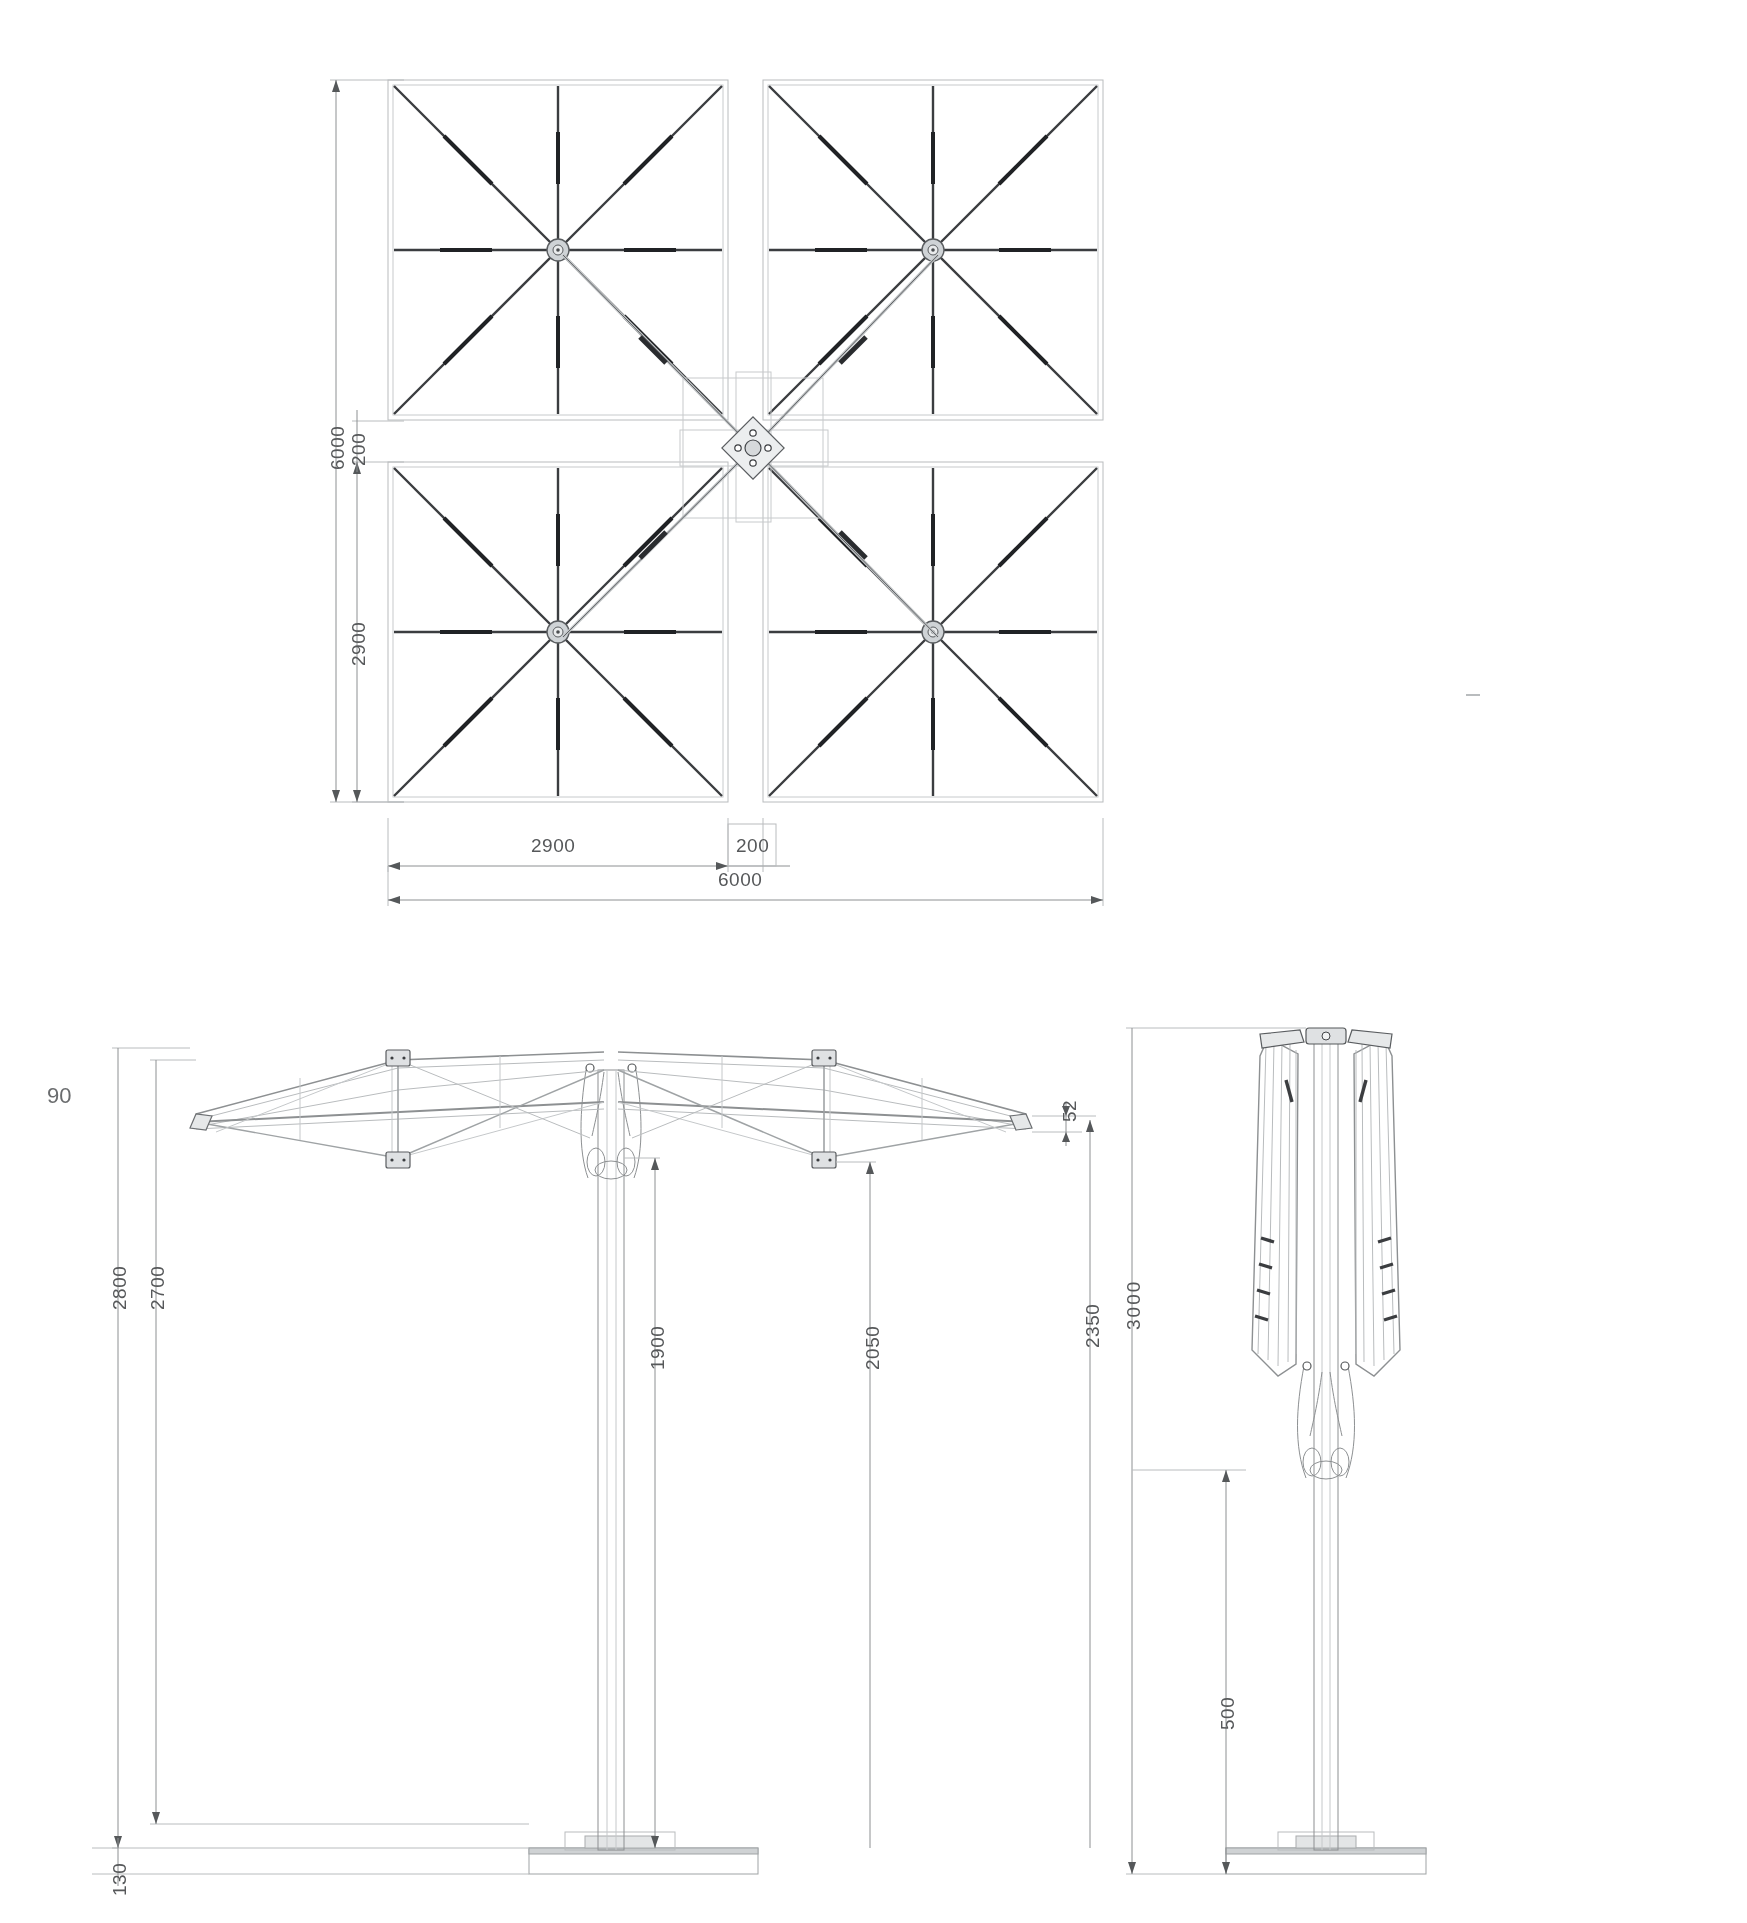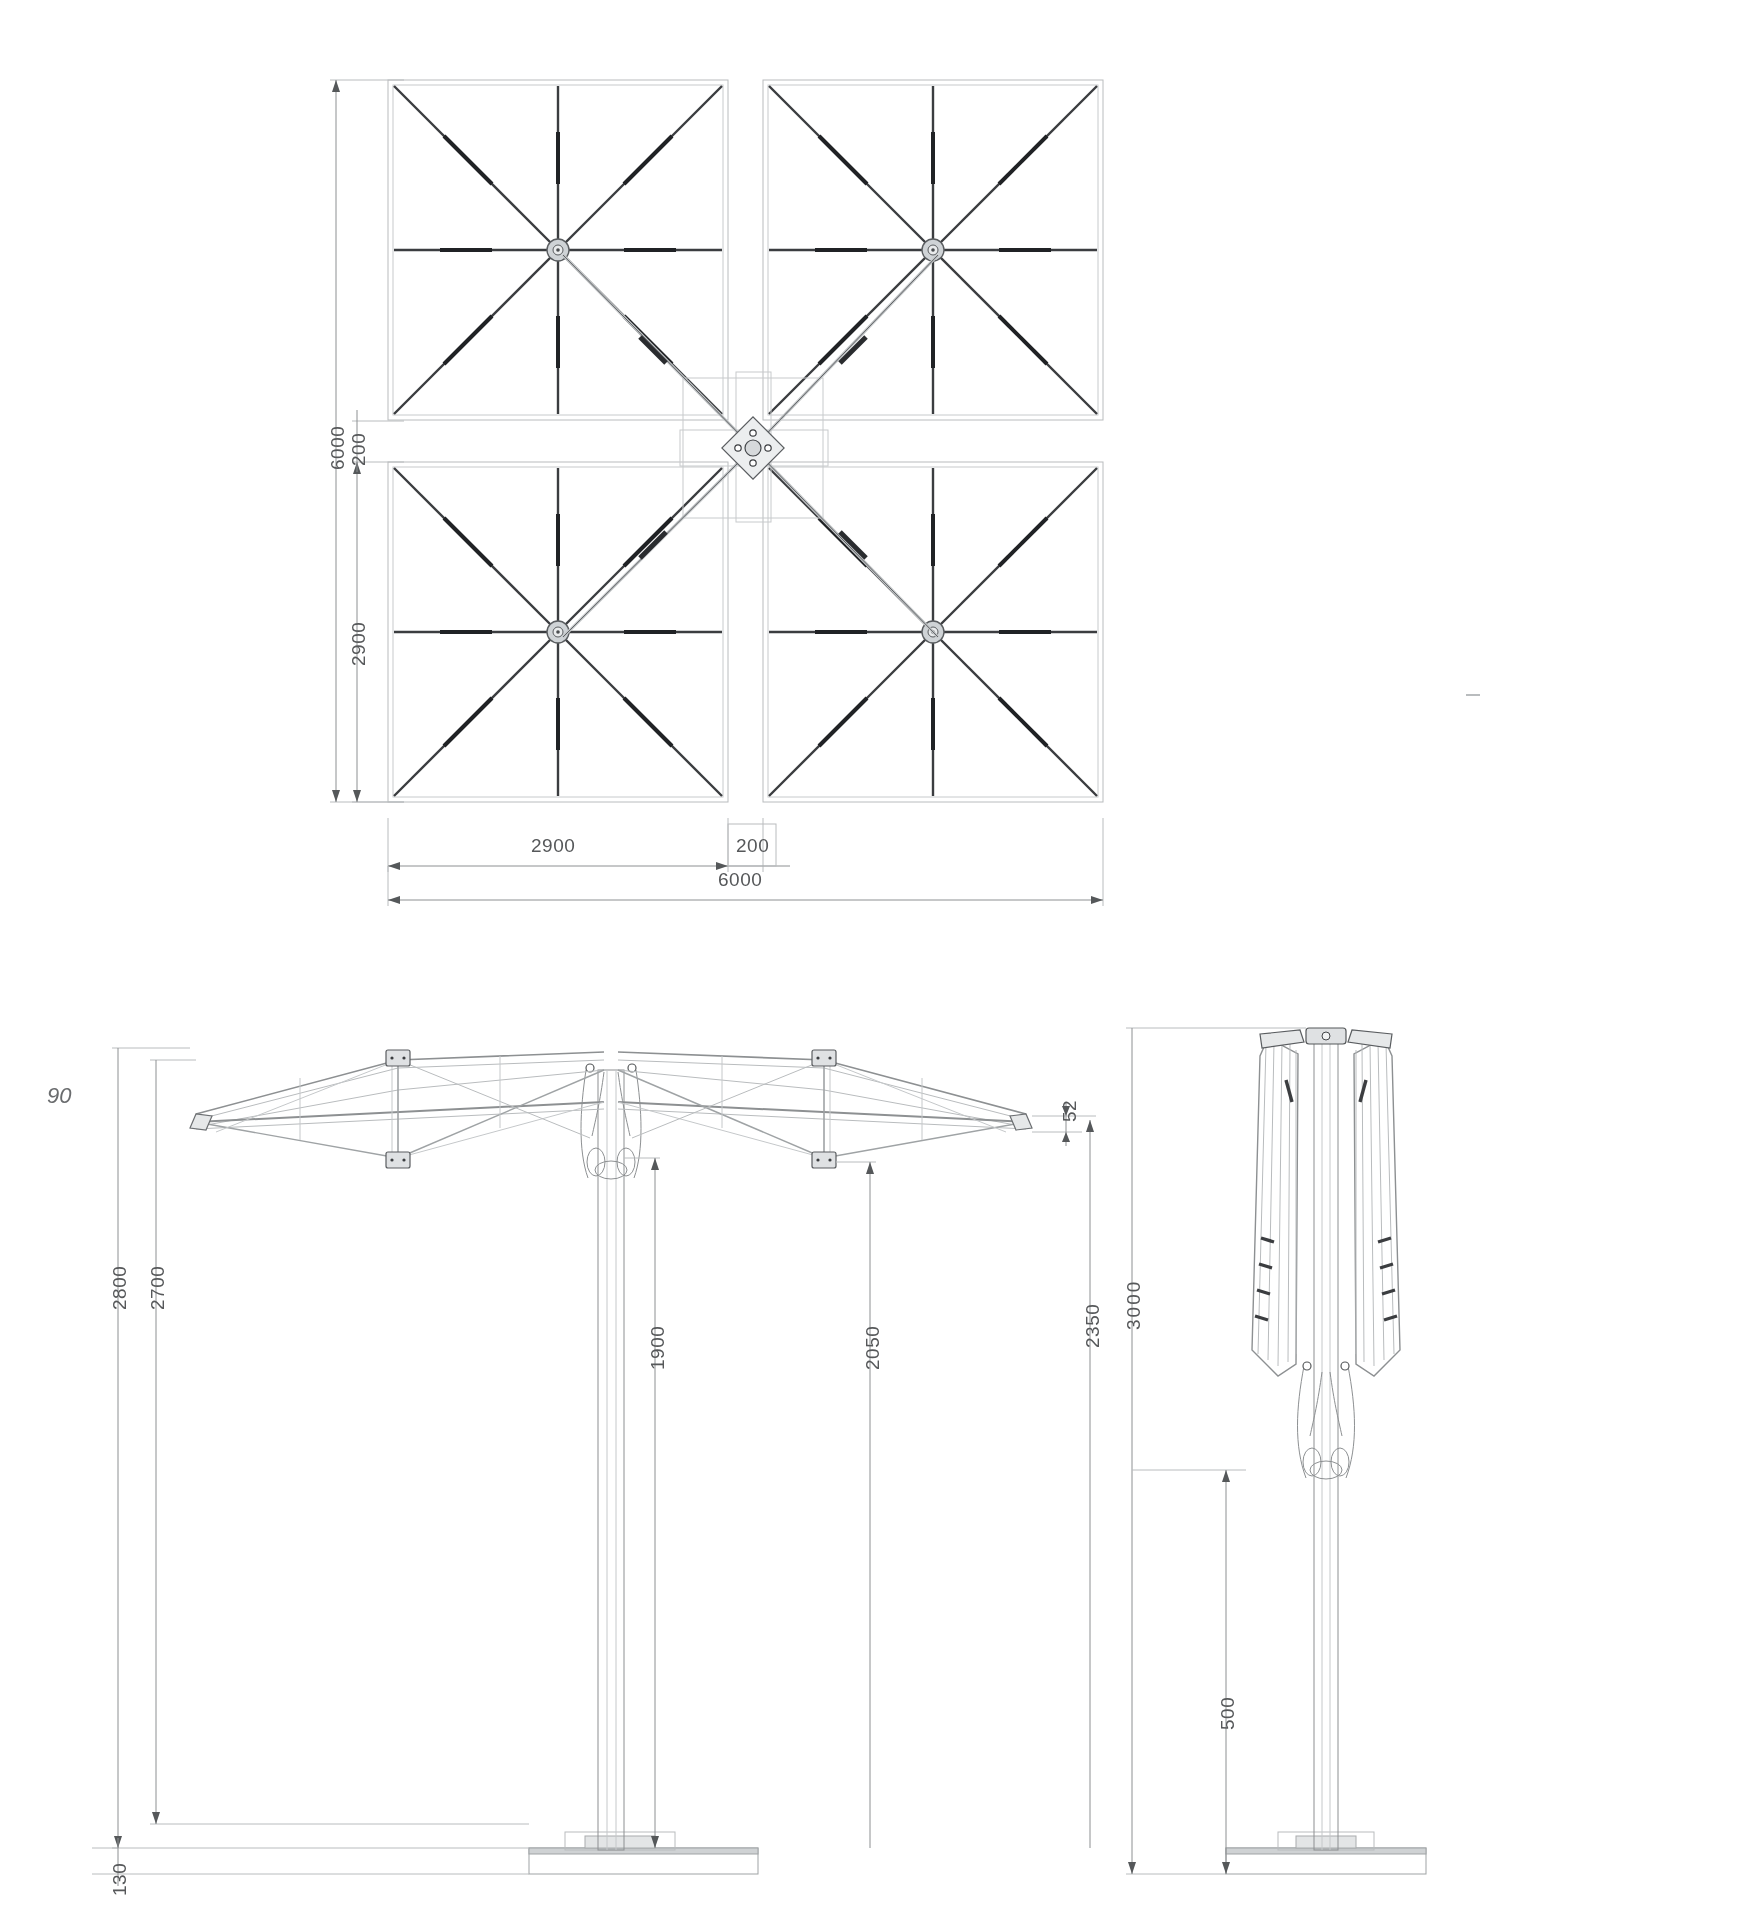--- a/index.html
+++ b/index.html
@@ -22,21 +22,20 @@
     color: #56585a;
     letter-spacing: 0.5px;
     white-space: nowrap;
     line-height: 1;
   }
   .dim.vert  { transform: rotate(-90deg); transform-origin: 0 0; }
   .pagenum {
     position:absolute; left:47px; top:1083px;
     font-size: 22px; color:#6a6c6e;
     font-family:"Liberation Sans", sans-serif;
-    font-style:italic;
   }
 
   svg { position:absolute; left:0; top:0; overflow:visible; }
   .vwrap { position:absolute; }
 </style>
 </head>
 <body>
 
 <div class="sheet">
 

